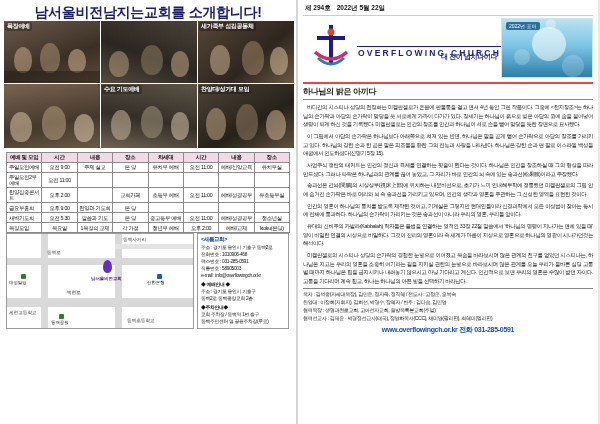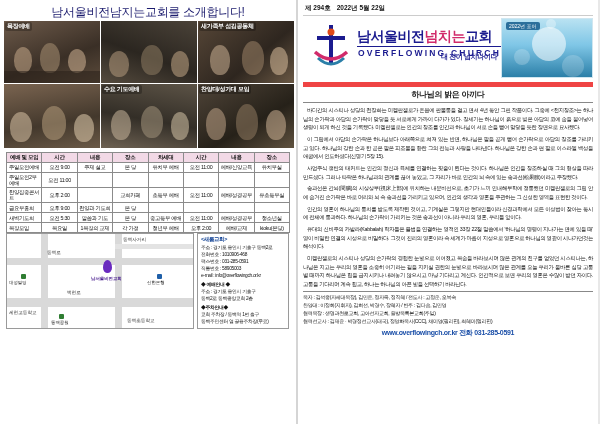--- a/index.html
+++ b/index.html
@@ -13,21 +13,21 @@
   .page { position:relative; width:600px; height:424px; display:flex; }
 
   
   .left-page {
     width:298px; height:424px; background:#ffffff;
     position:relative; padding:4px 4px 2px 4px;
     border-right:2px solid #d5d5d5;
   }
   .left-title {
     height:16px; line-height:16px; text-align:center;
-    font-size:12px; font-weight:normal; color:#1c1c6e;
+    font-size:14px; font-weight:bold; color:#1c1c6e;
     letter-spacing:-0.3px;
   }
   
   .collage { position:relative; width:290px; height:128px; margin:1px auto 0; }
   .ph { position:absolute; overflow:hidden; }
   .ph .cap {
     position:absolute; left:1px; top:1px; z-index:4;
     font-size:6px; color:#fff; font-weight:bold;
     background:rgba(0,0,0,0.25); padding:0 2px; border-radius:2px;
     letter-spacing:-0.3px; white-space:nowrap;
@@ -111,22 +111,22 @@
   .hero .tag {
     position:absolute; left:4px; top:3px; font-size:5px; color:#fff;
     background:#2b6f9b; padding:1px 3px; border-radius:2px;
   }
   .hero-overlay-text{
     position:absolute; right:96px; top:34px; font-size:7px; color:#1b1b8f;
     font-weight:bold; letter-spacing:-0.4px;
   }
 
   .sermon-title {
-    text-align:center; font-size:8px; font-weight:bold; color:#111;
-    border-top:5px solid #ef4444; border-bottom:1px solid #888;
+    font-size:8px; font-weight:bold; color:#111;
+    border-top:2px solid #ef4444; border-bottom:1px solid #888;
     padding:2px 0; margin:2px 0 3px 0; letter-spacing:-0.3px;
   }
   .body-col { font-size:5.35px; line-height:1.62; color:#111; text-align:justify; letter-spacing:-0.32px; }
   .body-col p { margin:0 0 3px 0; text-indent:4px; }
 
   .staff {
     margin-top:3px; border-top:1px solid #888; padding-top:2px;
     font-size:5px; line-height:1.55; color:#111; letter-spacing:-0.3px;
   }
   .staff p { margin:0; }
@@ -321,23 +321,20 @@
     <div class="masthead">
       <div class="logo-mark">
         <svg width="44" height="46" viewBox="0 0 44 46">
           <path d="M22 3 L22 42" stroke="#1b1b8f" stroke-width="4" fill="none"></path>
           <path d="M8 16 L36 16" stroke="#1b1b8f" stroke-width="4" fill="none"></path>
           <path d="M6 30 Q22 44 38 30" stroke="#d12b6b" stroke-width="3.5" fill="none"></path>
           <circle cx="22" cy="10" r="3.5" fill="#e04a18"></circle>
           <path d="M9 36 Q22 48 35 36" stroke="#2b7fa8" stroke-width="3" fill="none"></path>
         </svg>
       </div>
-      <div class="church-name">
-        <span>남서울비전</span><span class="accent">넘치는</span><span>교회</span>
-      </div>
       <div class="church-rule"></div>
       <div class="church-eng">OVERFLOWING CHURCH</div>
       <div class="hero-overlay-text">내 잔이 넘치나이다</div>
       <div class="hero">
         <span class="tag">2022년 표어</span>
         <div class="splash" style="left:30px;top:8px;width:34px;height:34px;"></div>
         <div class="splash" style="left:12px;top:30px;width:16px;height:16px;opacity:.4;"></div>
         <div class="splash" style="left:60px;top:36px;width:22px;height:22px;opacity:.35;"></div>
         <div class="splash" style="left:44px;top:0px;width:10px;height:10px;opacity:.6;"></div>
       </div>

